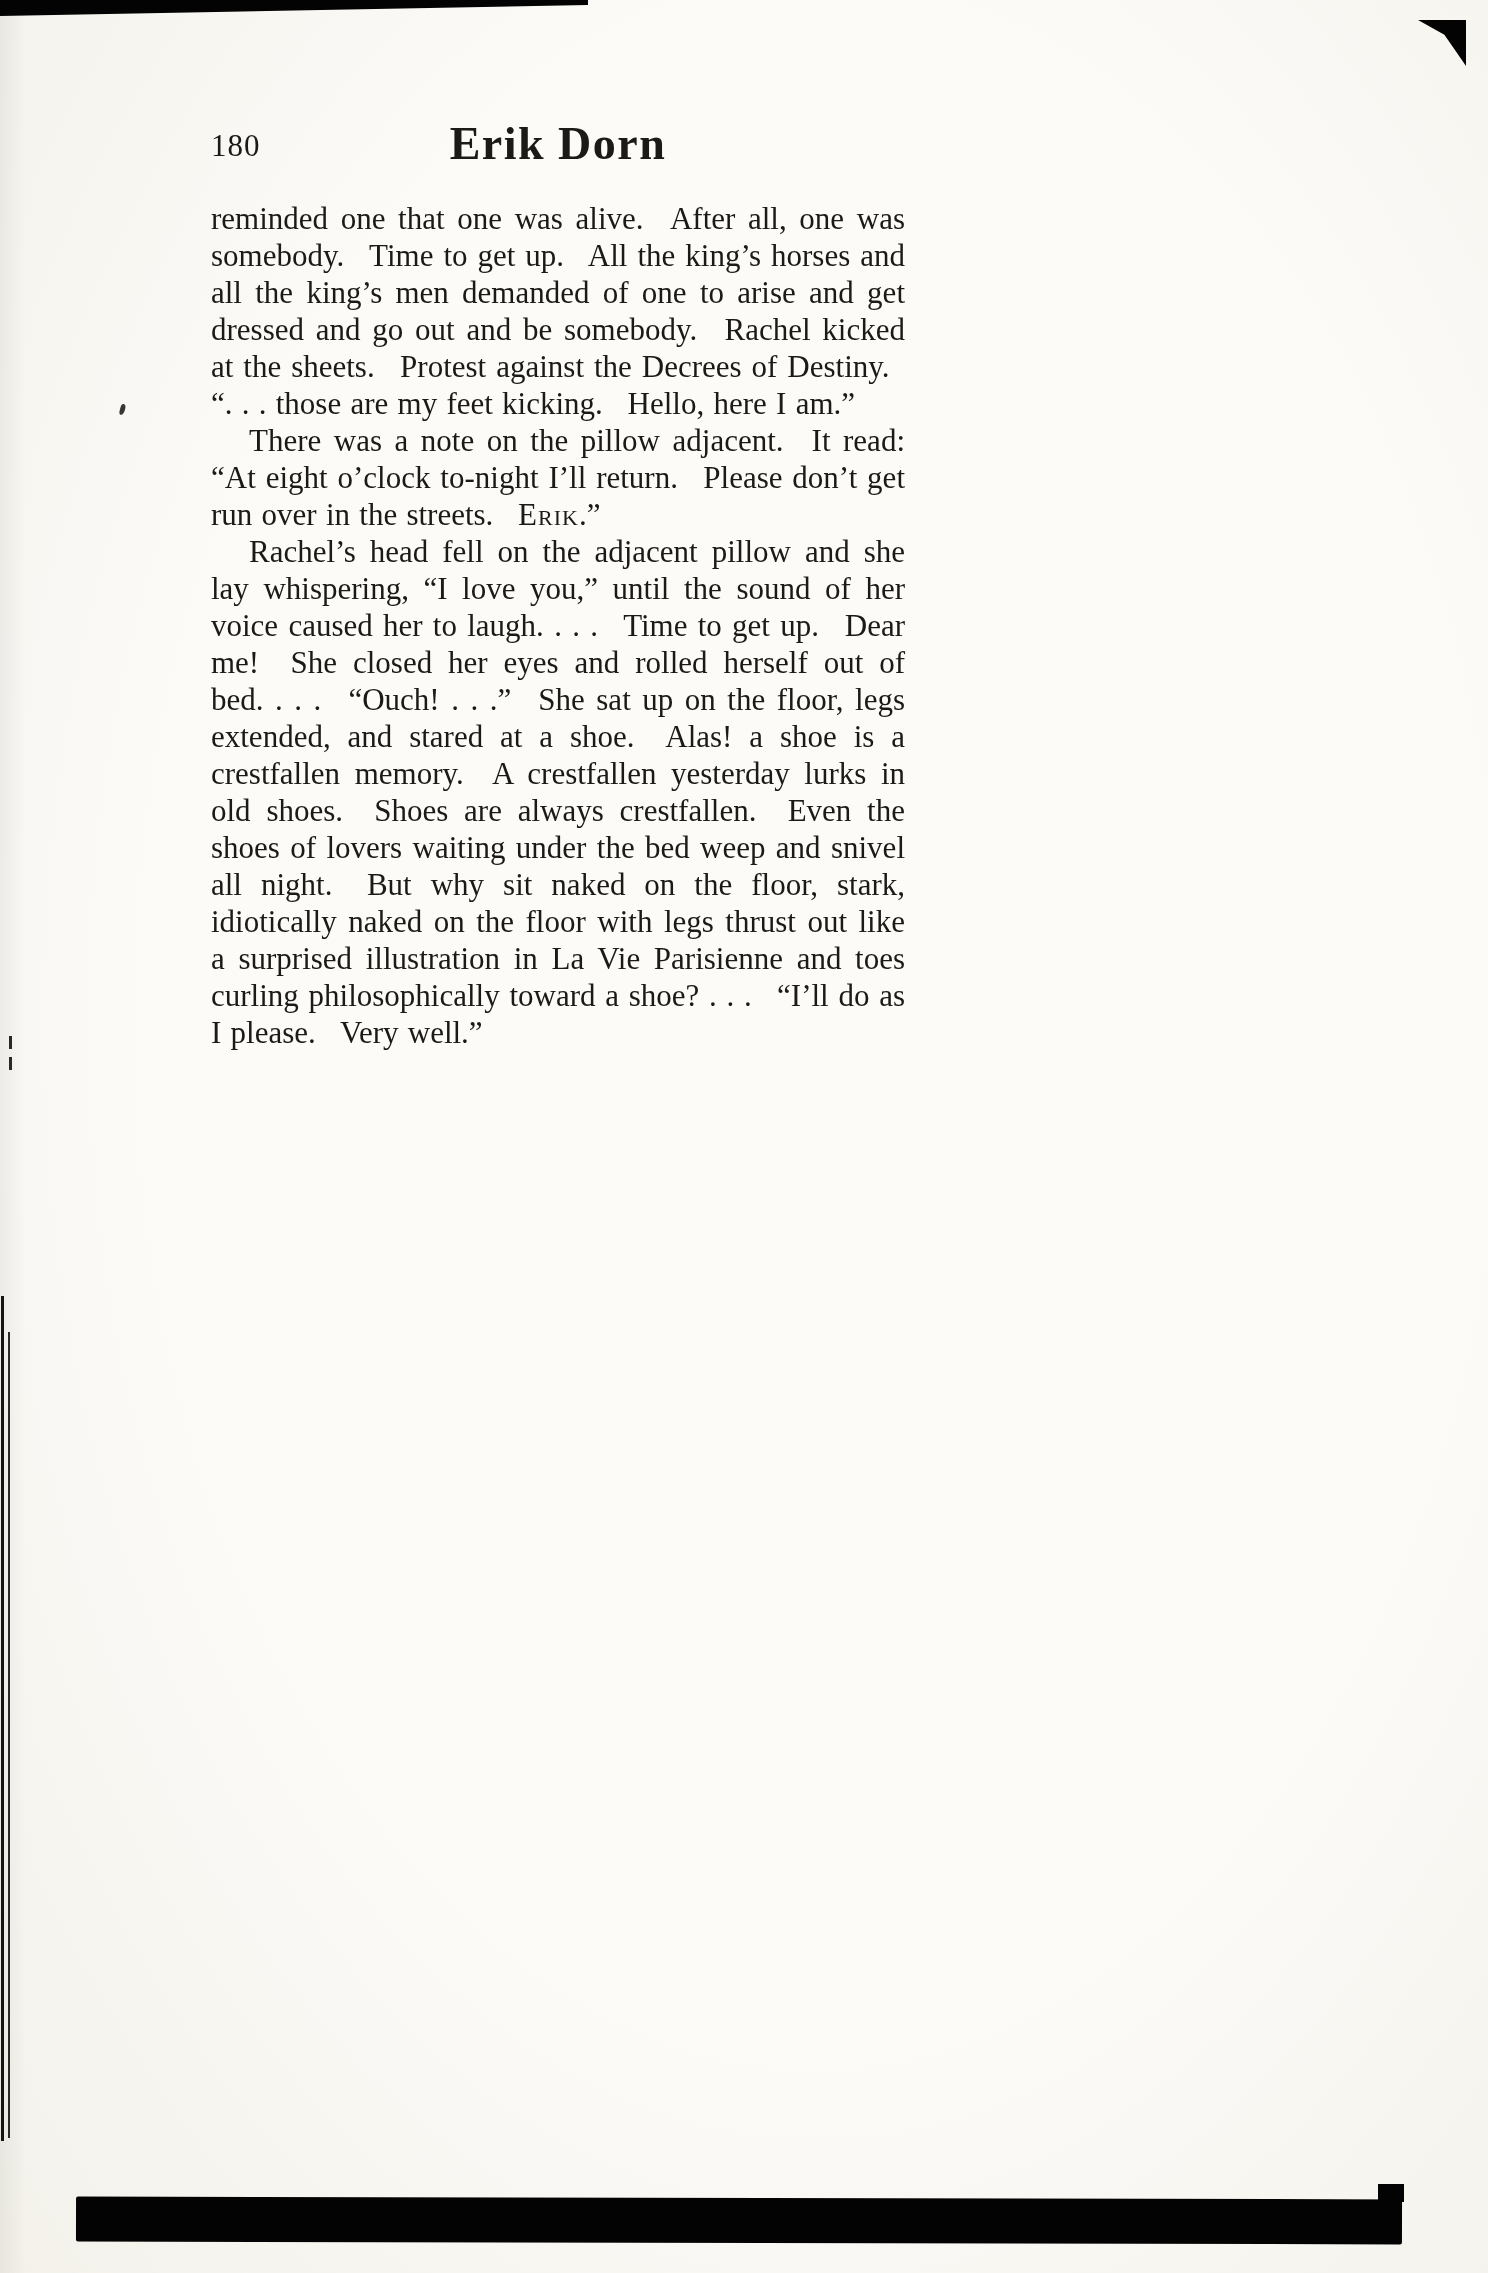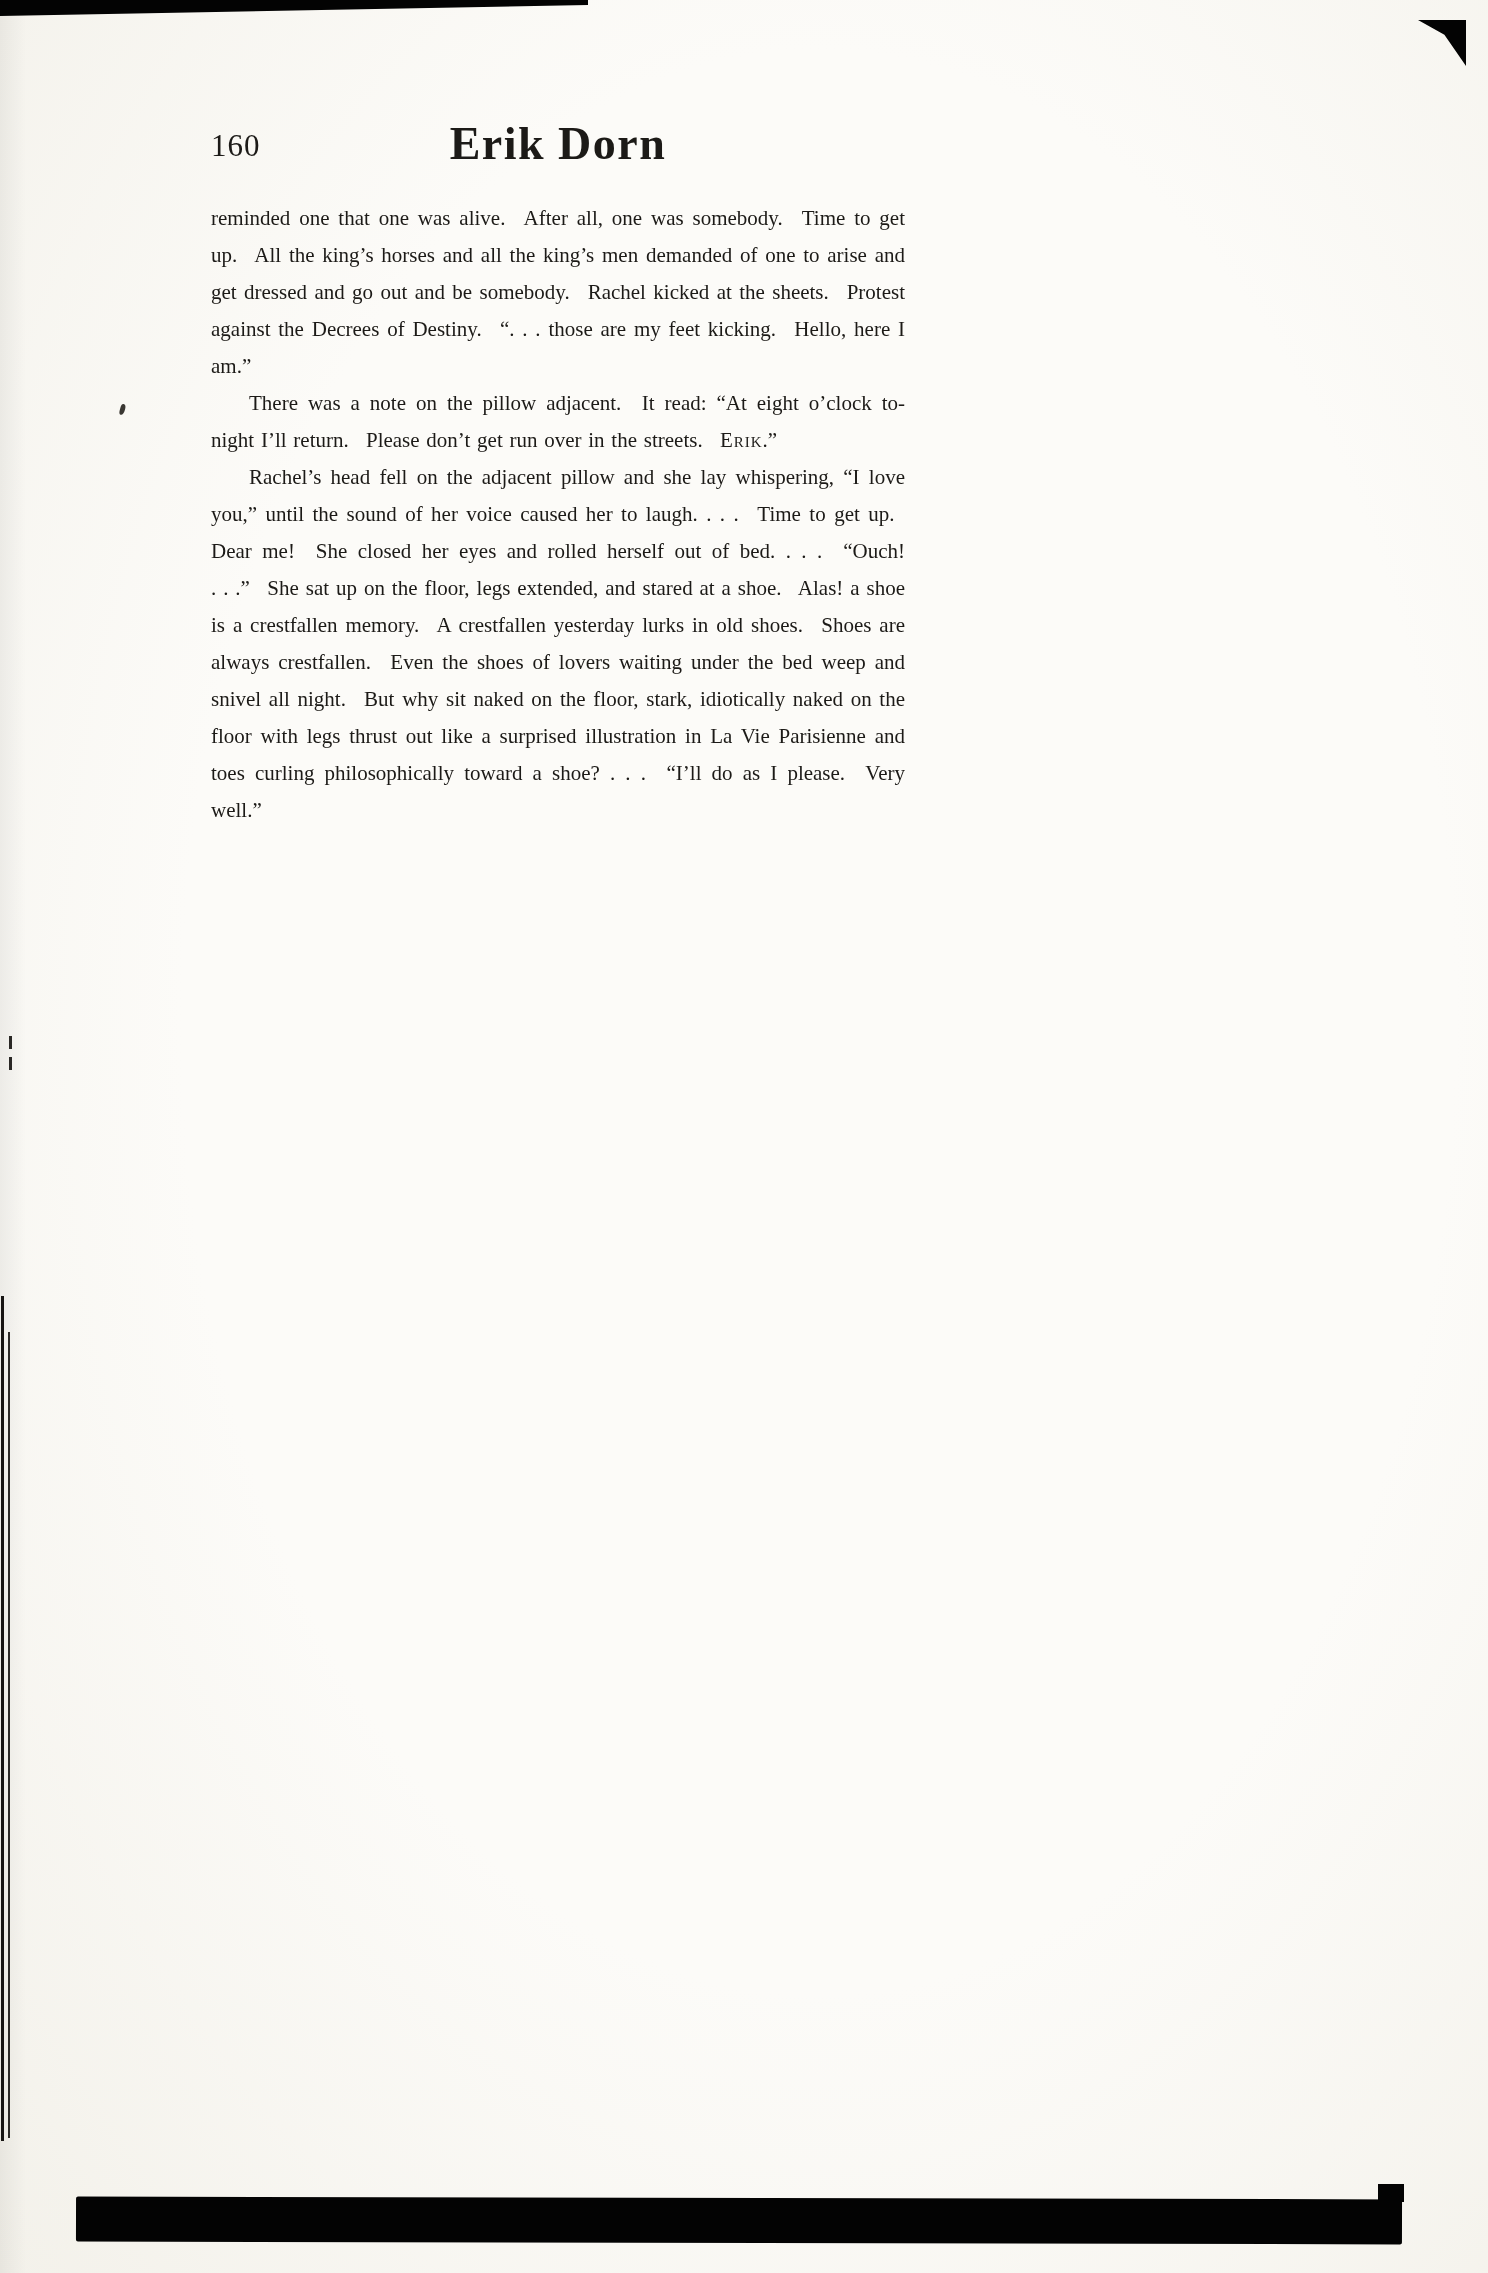--- a/index.html
+++ b/index.html
@@ -51,21 +51,21 @@
     font-weight: 600;
     letter-spacing: 1.5px;
     white-space: nowrap;
   }
   
   .text-block {
     position: absolute;
     left: 211px;
     top: 200px;
     width: 694px;
-    font-size: 21px;
+    font-size: 31px;
     line-height: 37px;
     text-align: justify;
     word-spacing: 1.5px;
   }
   .para { margin: 0; }
   .para.indent { text-indent: 38px; }
   .seg-italic { }
   .seg-smallcaps { font-variant: small-caps; letter-spacing: 1px; }
   
   .artifact { position: absolute; background: #030303; }
@@ -112,21 +112,21 @@
   <div class="artifact corner-mark"></div>
   <div class="artifact bottom-bar"></div>
   <div class="artifact bottom-bar-step"></div>
   <div class="artifact left-line-a"></div>
   <div class="artifact left-line-b"></div>
   <div class="artifact left-tick-1"></div>
   <div class="artifact left-tick-2"></div>
   <div class="artifact margin-speck"></div>
 
   <header class="page-header">
-    <span class="page-number">160</span>
+    <span class="page-number">180</span>
     <h1 class="book-title">Erik Dorn</h1>
   </header>
 
   <main class="text-block" id="text-block">
       <p class="para"><span>reminded one that one was alive.  After all, one was somebody.  Time to get up.  All the king’s horses and all the king’s men demanded of one to arise and get dressed and go out and be somebody.  Rachel kicked at the sheets.  Protest against the Decrees of Destiny.  “.&nbsp;.&nbsp;. those are my feet kicking.  Hello, here I am.”</span></p>
       <p class="para indent"><span>There was a note on the pillow adjacent.  It read: “At eight o’clock to-night I’ll return.  Please don’t get run over in the streets.  </span><span class="seg-smallcaps">Erik</span><span>.”</span></p>
       <p class="para indent"><span>Rachel’s head fell on the adjacent pillow and she lay whispering, “I love you,” until the sound of her voice caused her to laugh. .&nbsp;.&nbsp;.  Time to get up.  Dear me!  She closed her eyes and rolled herself out of bed. .&nbsp;.&nbsp;.  “Ouch! .&nbsp;.&nbsp;.”  She sat up on the floor, legs extended, and stared at a shoe.  Alas! a shoe is a crestfallen memory.  A crestfallen yesterday lurks in old shoes.  Shoes are always crestfallen.  Even the shoes of lovers waiting under the bed weep and snivel all night.  But why sit naked on the floor, stark, idiotically naked on the floor with legs thrust out like a surprised illustration in </span><span class="seg-italic">La Vie Parisienne</span><span> and toes curling philosophically toward a shoe? .&nbsp;.&nbsp;.  “I’ll do as I please.  Very well.”</span></p>
     </main>
 
 </div>

